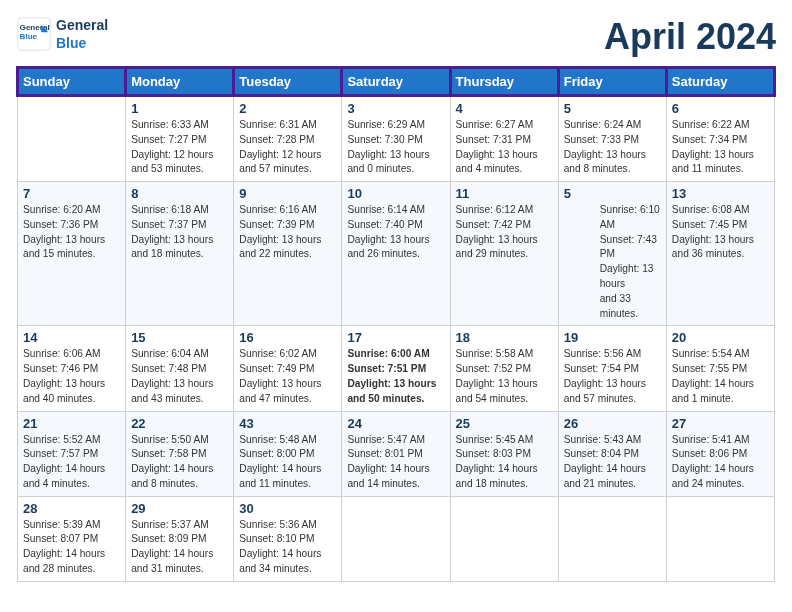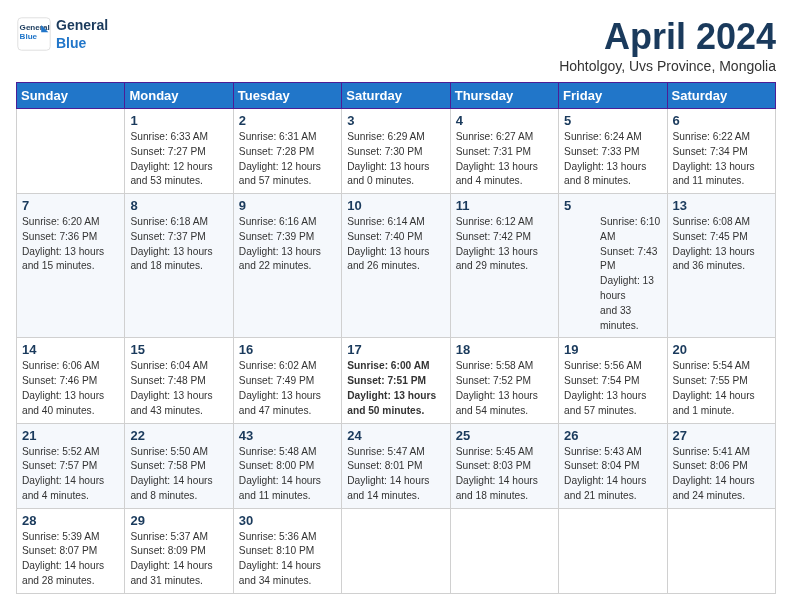--- a/index.html
+++ b/index.html
@@ -42,21 +42,21 @@
       border-collapse: collapse;
       border: 1px solid #ccc;
     }
     .calendar th {
       background: #2176c9;
       color: #fff;
       font-size: 13px;
       font-weight: bold;
       padding: 5px 4px;
       text-align: left;
-      border: 1px solid #4c1d95;
+      border: 3px solid #4c1d95;
     }
     .calendar td {
       vertical-align: top;
       padding: 4px 5px;
       border: 1px solid #d0d0d0;
       font-size: 10.5px;
       color: #333;
       width: calc(100% / 7);
       min-height: 80px;
     }
@@ -92,21 +92,20 @@
     </svg>
     <div>
       <div style="font-size:14px;font-weight:bold;color:#1a3a5c;line-height:1.3">
         <span style="color:#1a3a5c">General</span><br>
         <span style="color:#2176c9">Blue</span>
       </div>
     </div>
   </div>
   <div class="title-block">
     <div class="month-title">April 2024</div>
-    <div class="location-title">Hohtolgoy, Uvs Province, Mongolia</div>
   </div>
 </div>
 
 <table class="calendar">
   <thead>
     <tr id="weekday-header">
         <th>Sunday</th>
         <th>Monday</th>
         <th>Tuesday</th>
         <th>Saturday</th>

